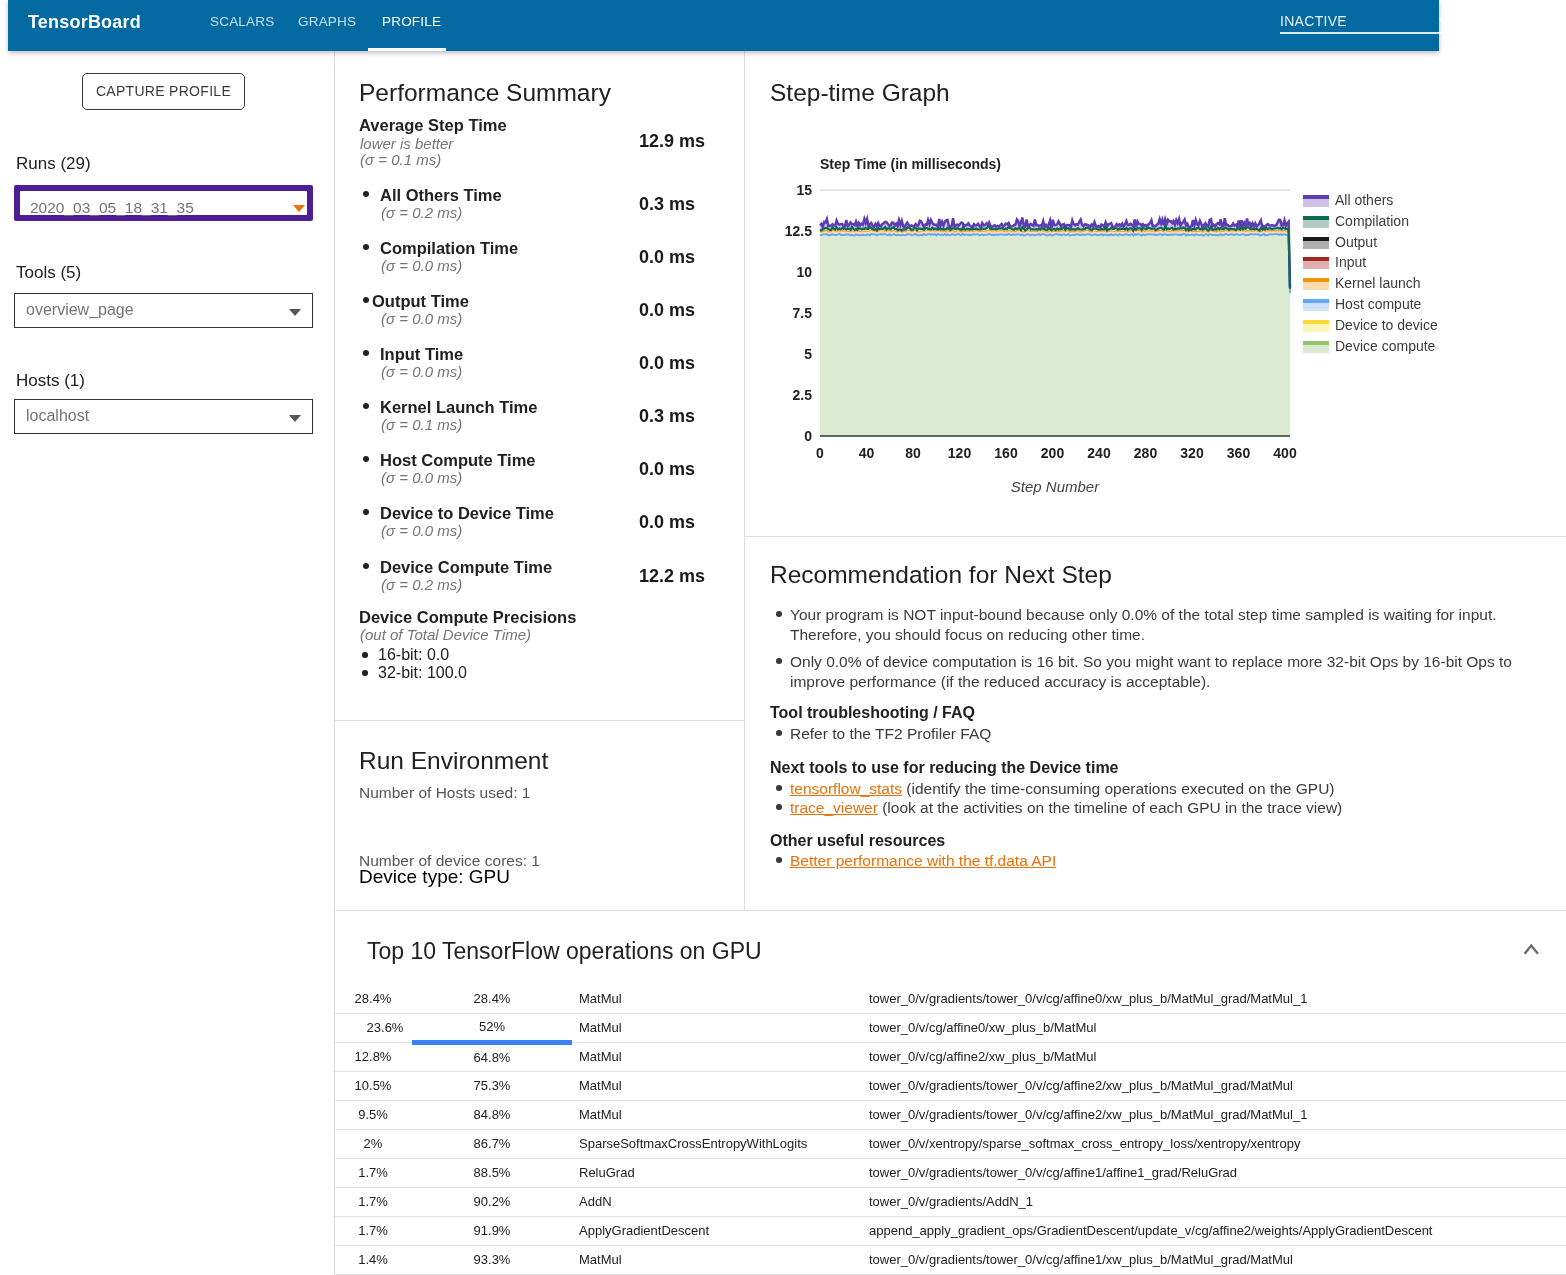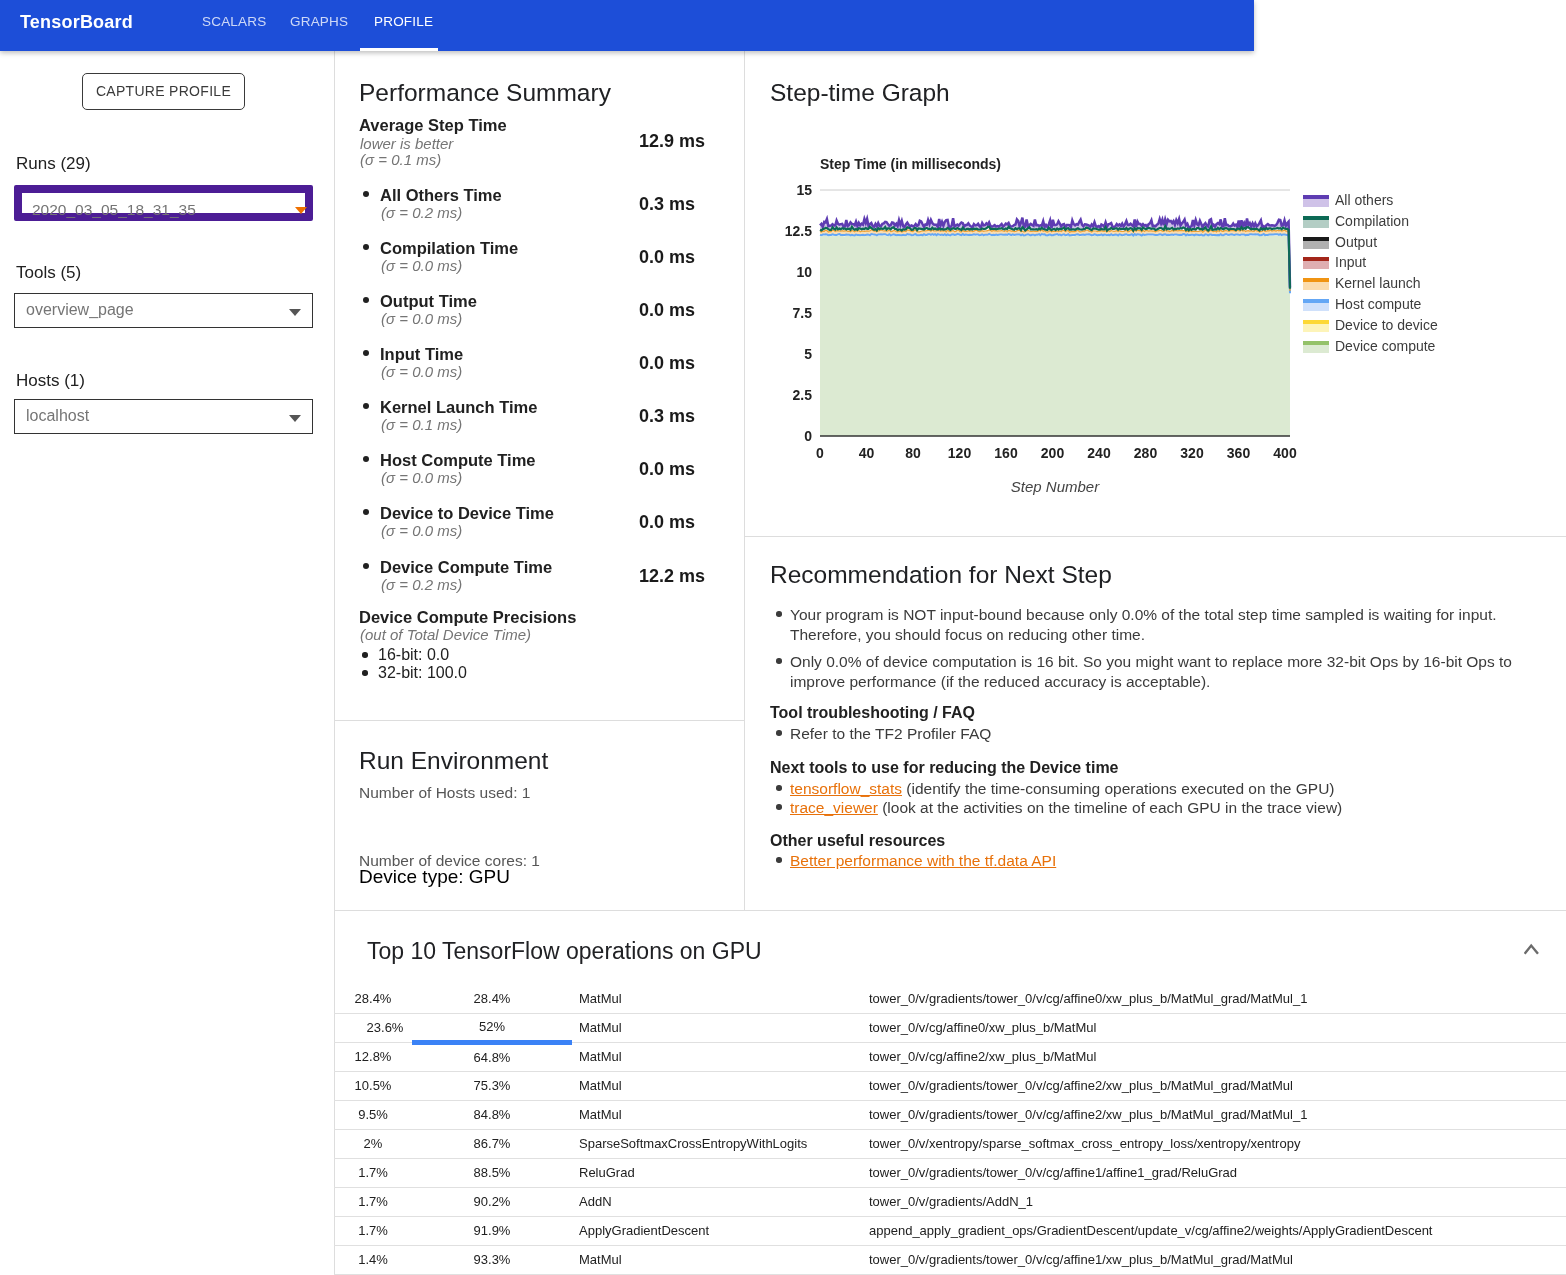--- a/index.html
+++ b/index.html
@@ -4,21 +4,21 @@
 <style>
 * { margin:0; padding:0; box-sizing:border-box; }
 body { font-family:"Liberation Sans", sans-serif; width:1566px; height:1275px; overflow:hidden; background:#fff; position:relative; }
 .abs { position:absolute; }
 .sectitle { font-size:24.5px; font-weight:400; color:#202124; }
 .divider { position:absolute; background:#dddddd; }
 </style>
 </head>
 <body>
 
-<div class="abs" style="left:0;top:0;width:1254px;height:51px;background:#1d4ed8;box-shadow:0 2px 5px rgba(0,0,0,0.26);z-index:10;">
+<div class="abs" style="left:8px;top:0;width:1431px;height:51px;background:#0369a1;box-shadow:0 2px 5px rgba(0,0,0,0.26);z-index:10;">
   <div class="abs" style="left:20px;top:12px;font-size:18px;font-weight:bold;color:#fff;letter-spacing:0.2px;">TensorBoard</div>
   <div class="abs" style="left:202px;top:14px;font-size:13.5px;color:rgba(255,255,255,0.78);letter-spacing:0.2px;">SCALARS</div>
   <div class="abs" style="left:290px;top:14px;font-size:13.5px;color:rgba(255,255,255,0.78);letter-spacing:0.2px;">GRAPHS</div>
   <div class="abs" style="left:374px;top:14px;font-size:13.5px;color:#ffffff;letter-spacing:0.2px;">PROFILE</div>
   <div class="abs" style="left:360px;top:48px;width:78px;height:3px;background:#ffffff;"></div>
   <div class="abs" style="left:1272px;top:13px;font-size:14px;color:rgba(255,255,255,0.9);letter-spacing:0.3px;">INACTIVE</div>
   <div class="abs" style="left:1272px;top:32px;width:176px;height:1.5px;background:rgba(255,255,255,0.85);"></div>
   <svg class="abs" style="left:1430px;top:18px;" width="12" height="7" viewBox="0 0 12 7">
       <path d="M0.5 0.5 L11.5 0.5 L6 6.5 Z" fill="#ffffff"></path>
     </svg>
@@ -35,21 +35,21 @@
 
 <div class="divider" style="left:334px;top:51px;width:1px;height:1224px;"></div>
 <div class="divider" style="left:744px;top:51px;width:1px;height:859px;"></div>
 <div class="divider" style="left:744px;top:536px;width:822px;height:1px;"></div>
 <div class="divider" style="left:334px;top:720px;width:410px;height:1px;"></div>
 <div class="divider" style="left:334px;top:910px;width:1232px;height:1px;"></div>
 
 <div class="abs" style="left:82px;top:73px;width:163px;height:37px;border:1.5px solid #3a3a3a;border-radius:5px;font-size:14px;color:#3a3a3a;letter-spacing:0.3px;text-align:center;line-height:34px;">CAPTURE PROFILE</div>
 
 <div class="abs" style="left:16px;top:154px;font-size:17px;color:#212121;">Runs (29)</div>
-<div class="abs" style="left:14px;top:185px;width:299px;height:36px;border:8px solid #4c1d95;border-radius:2px;">
+<div class="abs" style="left:14px;top:185px;width:299px;height:36px;border:6px solid #4c1d95;border-radius:2px;">
   <div class="abs" style="left:10px;top:8px;font-size:15.5px;color:#757575;">2020_03_05_18_31_35</div>
   <svg class="abs" style="left:272px;top:13px;" width="14" height="9" viewBox="0 0 14 9">
       <path d="M1 1 L13 1 L7 8 Z" fill="#ef7100"></path>
     </svg>
 </div>
 
 <div class="abs" style="left:16px;top:263px;font-size:17px;color:#212121;">Tools (5)</div>
 <div class="abs" style="left:14px;top:293px;width:299px;height:35px;border:1px solid #333333;">
   <div class="abs" style="left:11px;top:7px;font-size:16px;color:#757575;">overview_page</div>
   <svg class="abs" style="left:273px;top:14px;" width="14" height="9" viewBox="0 0 14 9">
@@ -72,21 +72,21 @@
 <div class="abs" style="left:639px;top:131px;font-size:18px;font-weight:bold;color:#1a1a1a;">12.9 ms</div>
 <div class="abs" style="left:363px;top:191px;width:6px;height:6px;border-radius:50%;background:#212121;"></div>
 <div class="abs" style="left:380px;top:186px;font-size:16.5px;font-weight:bold;color:#212121;">All Others Time</div>
 <div class="abs" style="left:381px;top:204px;font-size:15px;font-style:italic;color:#757575;">(σ = 0.2 ms)</div>
 <div class="abs" style="left:639px;top:194px;font-size:18px;font-weight:bold;color:#1a1a1a;">0.3 ms</div>
 <div class="abs" style="left:363px;top:244px;width:6px;height:6px;border-radius:50%;background:#212121;"></div>
 <div class="abs" style="left:380px;top:239px;font-size:16.5px;font-weight:bold;color:#212121;">Compilation Time</div>
 <div class="abs" style="left:381px;top:257px;font-size:15px;font-style:italic;color:#757575;">(σ = 0.0 ms)</div>
 <div class="abs" style="left:639px;top:247px;font-size:18px;font-weight:bold;color:#1a1a1a;">0.0 ms</div>
 <div class="abs" style="left:363px;top:297px;width:6px;height:6px;border-radius:50%;background:#212121;"></div>
-<div class="abs" style="left:380px;top:292px;font-size:16.5px;font-weight:bold;color:#212121;">Output Time</div>
+<div class="abs" style="left:372px;top:292px;font-size:16.5px;font-weight:bold;color:#212121;">Output Time</div>
 <div class="abs" style="left:381px;top:310px;font-size:15px;font-style:italic;color:#757575;">(σ = 0.0 ms)</div>
 <div class="abs" style="left:639px;top:300px;font-size:18px;font-weight:bold;color:#1a1a1a;">0.0 ms</div>
 <div class="abs" style="left:363px;top:350px;width:6px;height:6px;border-radius:50%;background:#212121;"></div>
 <div class="abs" style="left:380px;top:345px;font-size:16.5px;font-weight:bold;color:#212121;">Input Time</div>
 <div class="abs" style="left:381px;top:363px;font-size:15px;font-style:italic;color:#757575;">(σ = 0.0 ms)</div>
 <div class="abs" style="left:639px;top:353px;font-size:18px;font-weight:bold;color:#1a1a1a;">0.0 ms</div>
 <div class="abs" style="left:363px;top:403px;width:6px;height:6px;border-radius:50%;background:#212121;"></div>
 <div class="abs" style="left:380px;top:398px;font-size:16.5px;font-weight:bold;color:#212121;">Kernel Launch Time</div>
 <div class="abs" style="left:381px;top:416px;font-size:15px;font-style:italic;color:#757575;">(σ = 0.1 ms)</div>
 <div class="abs" style="left:639px;top:406px;font-size:18px;font-weight:bold;color:#1a1a1a;">0.3 ms</div>

